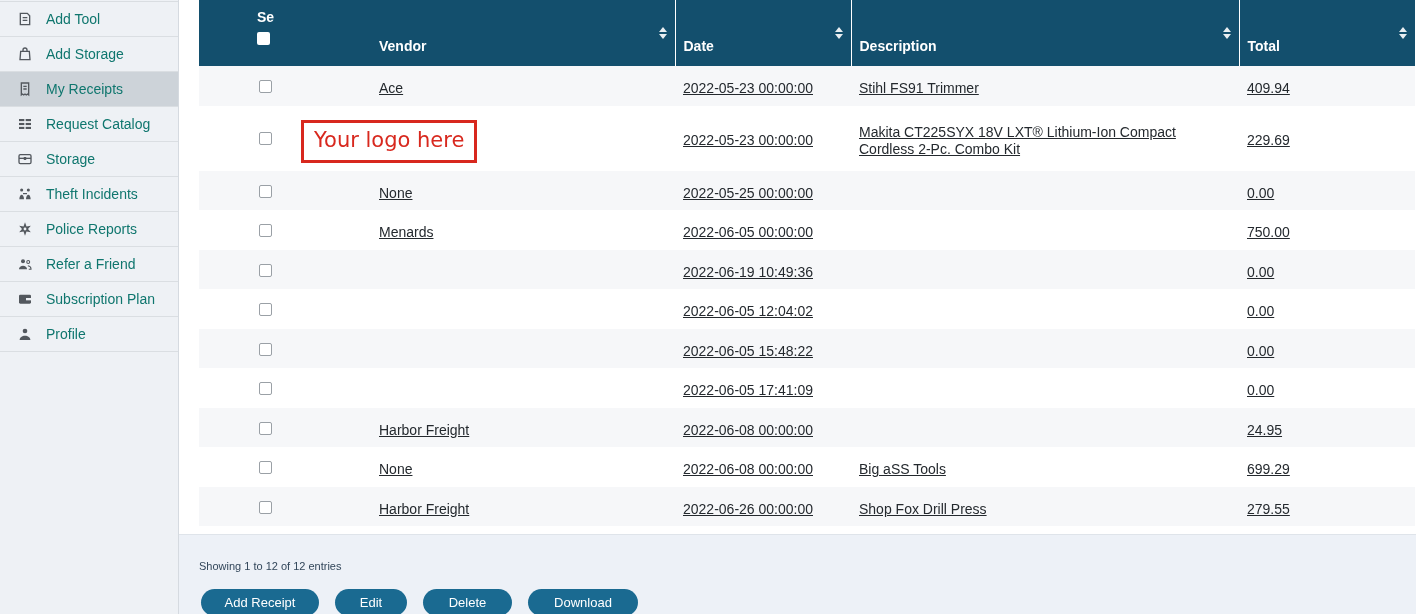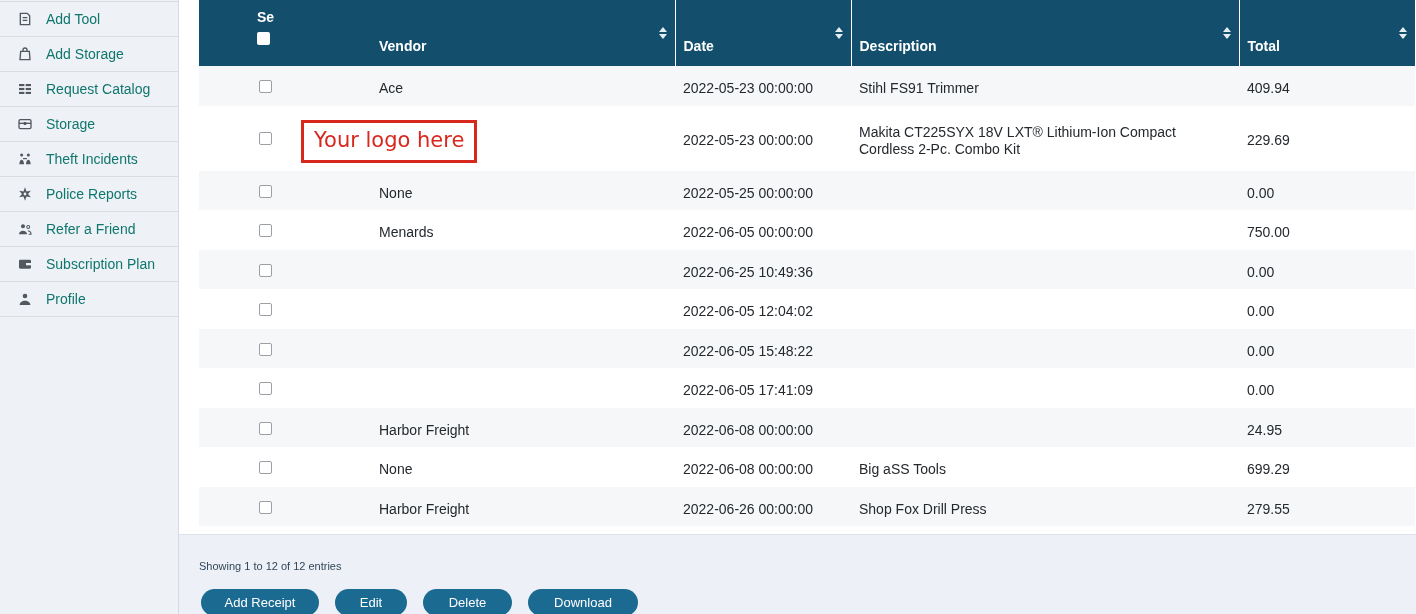--- a/index.html
+++ b/index.html
@@ -69,21 +69,21 @@
     display:flex;flex-direction:column;align-items:center;gap:2px;cursor:pointer;
   }
   .s-up{width:0;height:0;border-left:4px solid transparent;border-right:4px solid transparent;border-bottom:5px solid rgba(255,255,255,.9);}
   .s-down{width:0;height:0;border-left:4px solid transparent;border-right:4px solid transparent;border-top:5px solid rgba(255,255,255,.9);}
 
   tbody tr{height:34px;}
   tbody tr:nth-child(odd){background:var(--stripe);}
   tbody tr:nth-child(even){background:#ffffff;}
   tbody td{
     font-size:14px;color:#24292e;vertical-align:middle;
-    padding:14px 8px 8px 8px;line-height:1.25;
+    padding:14px 8px 8px 8px;line-height:1.25;text-decoration:underline;
   }
   td.d-select{padding-left:60px;}
   td.d-vendor{padding-left:104px;}
   td.d-date{white-space:nowrap;}
   td.d-desc{padding-right:20px;}
   .row-checkbox{
     display:inline-block;width:13px;height:13px;
     background:#fff;border:1px solid #9aa0a6;border-radius:2px;cursor:pointer;
   }
   .logo-placeholder{
@@ -124,20 +124,29 @@
     <span class="side-label">Add Tool</span>
   </div>
       <div class="side-item">
     <span class="side-icon">
           <svg viewBox="0 0 24 24" fill="none" stroke="currentColor" stroke-width="2">
             <path d="M5.5 8h13l1 12.5h-15z"></path>
             <path d="M9 8V6a3 3 0 0 1 6 0v2"></path>
           </svg>
         </span>
     <span class="side-label">Add Storage</span>
+  </div>
+      <div class="side-item active">
+    <span class="side-icon">
+          <svg viewBox="0 0 24 24" fill="none" stroke="currentColor" stroke-width="2">
+            <path d="M6.5 3h11v18l-1.8-1.4L13.9 21l-1.9-1.4L10.1 21l-1.8-1.4L6.5 21z"></path>
+            <path d="M9.5 8h5M9.5 12h5"></path>
+          </svg>
+        </span>
+    <span class="side-label">My Receipts</span>
   </div>
       <div class="side-item">
     <span class="side-icon">
           <svg viewBox="0 0 24 24" fill="currentColor">
             <rect x="3" y="4.5" width="8" height="3.2"></rect>
             <rect x="13" y="4.5" width="8" height="3.2"></rect>
             <rect x="3" y="10.4" width="8" height="3.2"></rect>
             <rect x="13" y="10.4" width="8" height="3.2"></rect>
             <rect x="3" y="16.3" width="8" height="3.2"></rect>
             <rect x="13" y="16.3" width="8" height="3.2"></rect>
@@ -278,21 +287,21 @@
             <tr>
     <td class="d-select"><span class="row-checkbox"></span></td>
     <td class="d-vendor"><span class="vendor-text">Menards</span></td>
     <td class="d-date">2022-06-05 00:00:00</td>
     <td class="d-desc"></td>
     <td class="d-total">750.00</td>
   </tr>
             <tr>
     <td class="d-select"><span class="row-checkbox"></span></td>
     <td class="d-vendor"><span class="vendor-text"></span></td>
-    <td class="d-date">2022-06-25 10:49:36</td>
+    <td class="d-date">2022-06-19 10:49:36</td>
     <td class="d-desc"></td>
     <td class="d-total">0.00</td>
   </tr>
             <tr>
     <td class="d-select"><span class="row-checkbox"></span></td>
     <td class="d-vendor"><span class="vendor-text"></span></td>
     <td class="d-date">2022-06-05 12:04:02</td>
     <td class="d-desc"></td>
     <td class="d-total">0.00</td>
   </tr>

